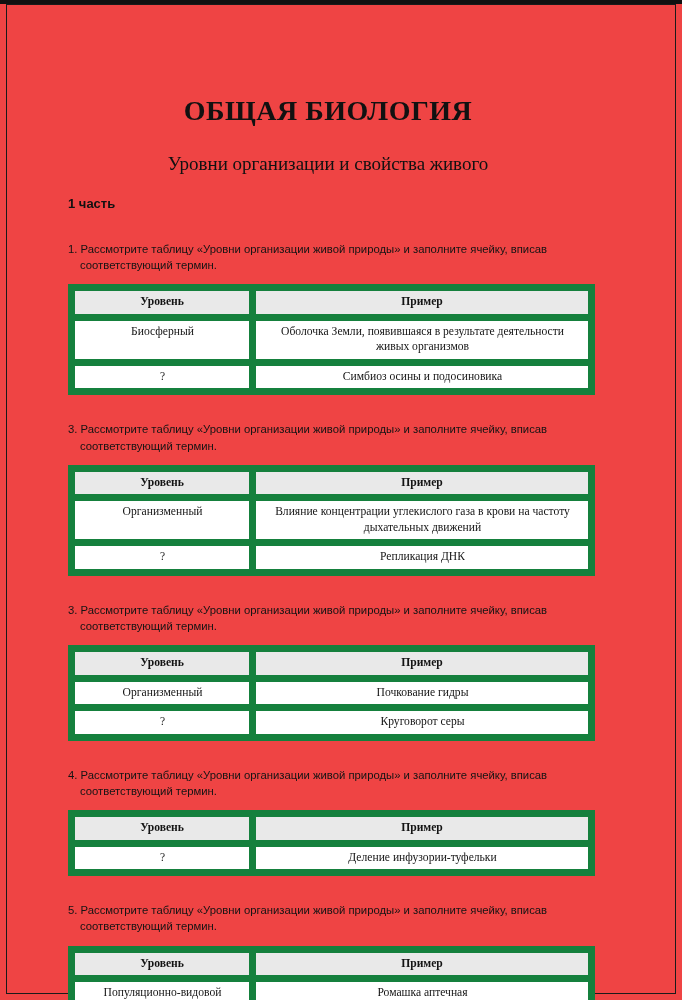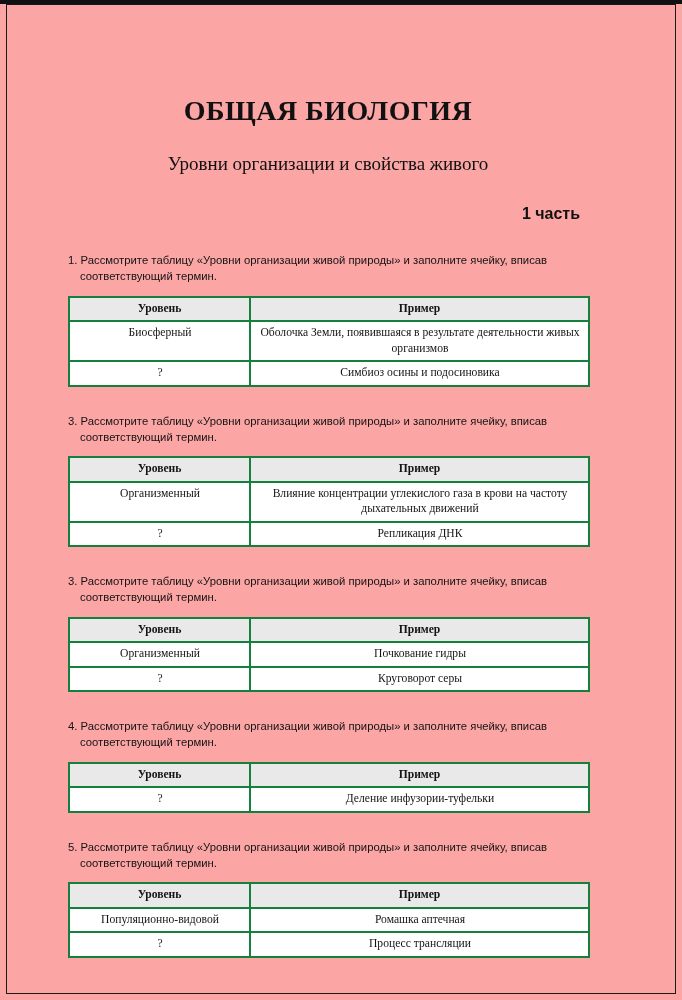--- a/index.html
+++ b/index.html
@@ -4,21 +4,21 @@
 <style>
   html, body {
     margin: 0;
     padding: 0;
     background: #ffffff;
   }
   .page {
     position: relative;
     width: 682px;
     height: 1000px;
-    background: #fca5a5;
+    background: #ef4444;
     box-sizing: border-box;
     overflow: hidden;
     font-family: "Liberation Serif", "DejaVu Serif", serif;
     color: #111111;
   }
   
   .scan-frame {
     position: absolute;
     left: 6px;
     top: 4px;
@@ -56,25 +56,25 @@
   .doc-subtitle {
     text-align: center;
     font-family: "Liberation Serif", "DejaVu Serif", serif;
     font-weight: normal;
     font-size: 19px;
     margin: 0;
     padding-top: 27px;
     line-height: 1.1;
   }
   .doc-part {
-    text-align: right;
+    text-align: left;
     font-family: "Liberation Sans", "DejaVu Sans", sans-serif;
     font-weight: bold;
-    font-size: 16px;
-    margin: 8px;
+    font-size: 13px;
+    margin: 0;
     padding-top: 22px;
     line-height: 1.1;
   }
 
   .task {
     margin-top: 26px;
   }
   .task:first-of-type {
     margin-top: 30px;
   }
@@ -95,21 +95,21 @@
     width: 520px;
     margin-top: 11px;
     table-layout: fixed;
     font-family: "Liberation Serif", "DejaVu Serif", serif;
   }
   table.level-table col.c-level { width: 181px; }
   table.level-table col.c-example { width: 339px; }
 
   table.level-table th,
   table.level-table td {
-    border: 2px solid #15803d;
+    border: 7px solid #15803d;
     font-size: 11.6px;
     line-height: 1.34;
     vertical-align: top;
     color: #141414;
   }
   table.level-table th {
     background: #e9e9e9;
     text-align: center;
     font-weight: bold;
     padding: 3px 4px 4px 4px;

